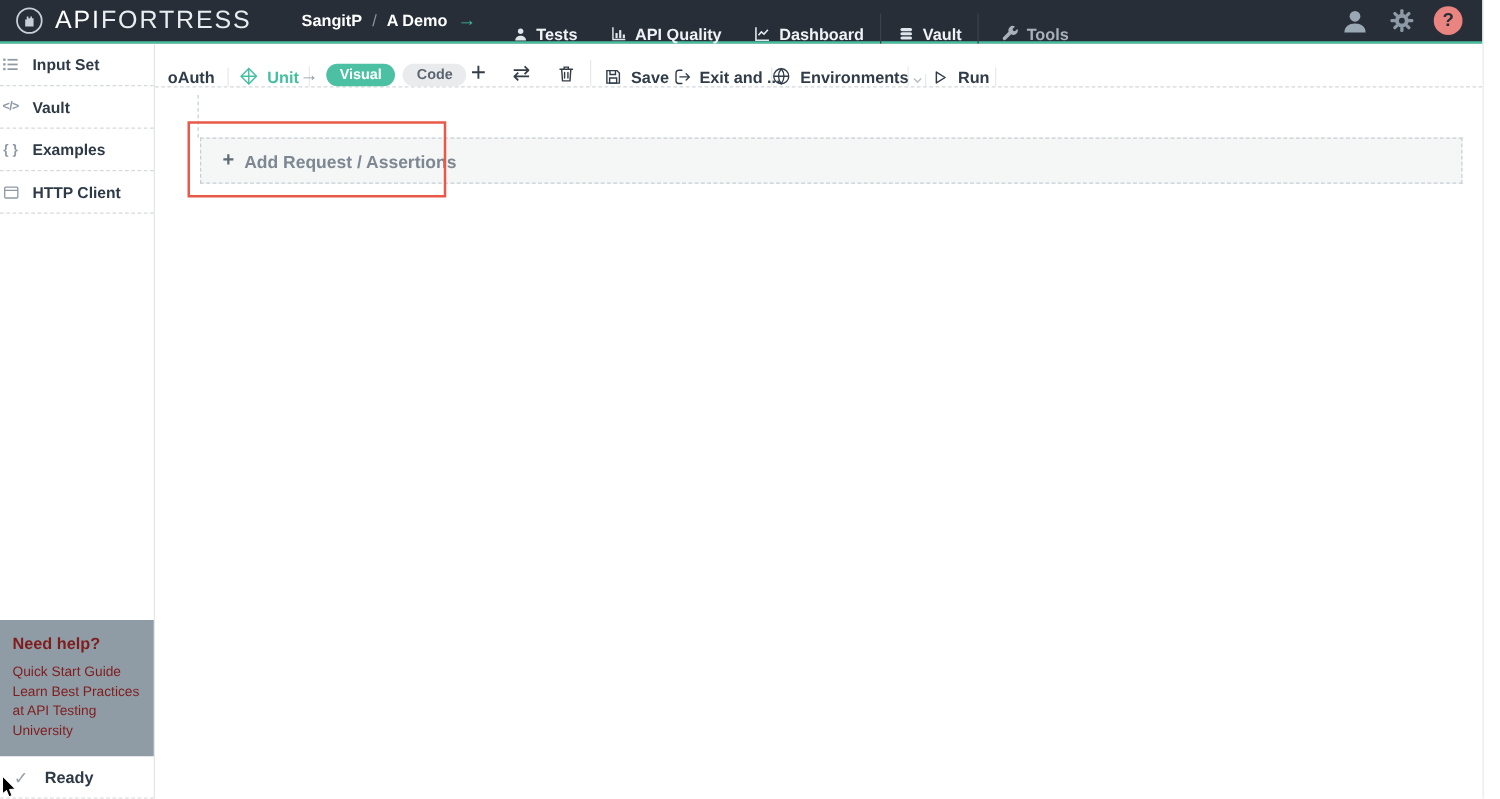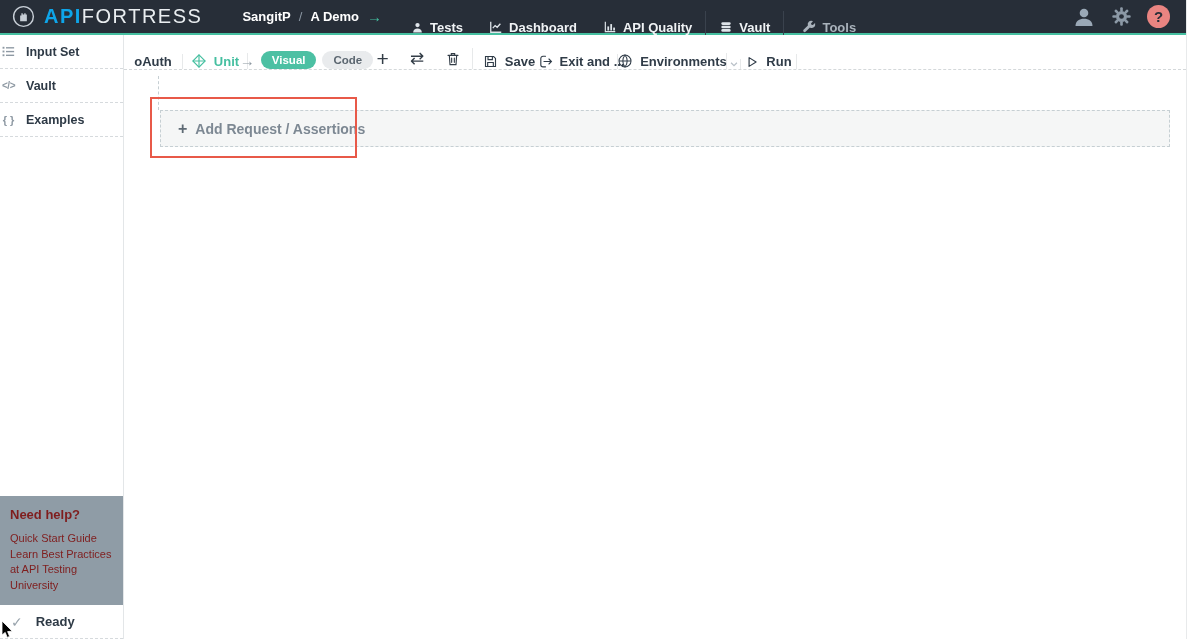--- a/index.html
+++ b/index.html
@@ -6,21 +6,21 @@
   html,body { width:1200px; height:639px; }
   body { font-family:"Liberation Sans",sans-serif; background:#fff; }
   .app { position:relative; width:1200px; height:639px; overflow:hidden; background:#fff; }
 
   
   .topbar { position:absolute; left:0; top:0; width:1186px; height:35px;
             background:#272e38; border-bottom:2px solid #45bfa0;
             display:flex; align-items:center; }
   .brand { display:flex; align-items:center; gap:9px; margin-left:12px; cursor:pointer; }
   .brand-text { font-size:20px; letter-spacing:1.5px; white-space:nowrap; }
-  .brand-primary { color:#0ea5e9; font-weight:700; }
+  .brand-primary { color:#ffffff; font-weight:400; }
   .brand-secondary { color:#e9edf0; font-weight:400; }
   .breadcrumb { display:flex; align-items:center; gap:8px; margin-left:40px;
                 font-size:13px; font-weight:700; color:#fff; white-space:nowrap; }
   .crumb-sep { color:#8b97a3; font-weight:400; }
   .crumb-arrow { color:#45bfa0; font-size:15px; }
   .topnav { display:flex; align-items:center; height:100%; margin-left:16px;margin-top:21px; }
   .navitem { display:flex; align-items:center; gap:6px; padding:0 13px; height:100%;
              font-size:13px; font-weight:700; color:#f0f3f5; cursor:pointer; white-space:nowrap; }
   .navitem.dim { color:#a9b2bb; }
   .navdiv { width:1px; height:100%; background:#3a424d; }
@@ -108,37 +108,37 @@
         <span class="nav-ico">
           <svg width="13" height="13" viewBox="0 0 24 24" fill="#dfe5ea">
             <circle cx="12" cy="7.5" r="4"></circle>
               <path d="M4 21c0-4.4 3.6-7 8-7s8 2.6 8 7z"></path>
           </svg>
         </span>
         <span>Tests</span>
       </div>
       <div class="navitem">
         <span class="nav-ico">
-          <svg width="14" height="14" viewBox="0 0 24 24" fill="none" stroke="#dfe5ea" stroke-width="2.2">
-            <path d="M3 3v18h18"></path>
-              <path d="M6.5 14l4-4.5 3.5 3 5.5-6"></path>
-          </svg>
-        </span>
-        <span>Dashboard</span>
-      </div>
-      <div class="navitem">
-        <span class="nav-ico">
           <svg width="14" height="14" viewBox="0 0 24 24" fill="#dfe5ea">
             <path d="M3 3v18h18v-2H5V3z"></path>
             <rect x="7.5" y="11" width="3" height="7"></rect>
               <rect x="12.5" y="7" width="3" height="11"></rect>
               <rect x="17.5" y="13" width="3" height="5"></rect>
           </svg>
         </span>
         <span>API Quality</span>
+      </div>
+      <div class="navitem">
+        <span class="nav-ico">
+          <svg width="14" height="14" viewBox="0 0 24 24" fill="none" stroke="#dfe5ea" stroke-width="2.2">
+            <path d="M3 3v18h18"></path>
+              <path d="M6.5 14l4-4.5 3.5 3 5.5-6"></path>
+          </svg>
+        </span>
+        <span>Dashboard</span>
       </div>
       <div class="navdiv"></div>
       <div class="navitem">
         <span class="nav-ico">
           <svg width="14" height="14" viewBox="0 0 24 24" fill="#dfe5ea">
             <rect x="4" y="4" width="16" height="4.4" rx="2.2"></rect>
             <rect x="4" y="9.8" width="16" height="4.4" rx="2.2"></rect>
             <rect x="4" y="15.6" width="16" height="4.4" rx="2.2"></rect>
           </svg>
         </span>
@@ -268,20 +268,29 @@
       <span>Input Set</span>
     </div>
     <div class="snav-item">
       <span class="s-ico">&lt;/&gt;</span>
       <span>Vault</span>
     </div>
     <div class="snav-item">
       <span class="s-ico" style="font-size:11px; letter-spacing:0;">{ }</span>
       <span>Examples</span>
     </div>
+    <div class="snav-item">
+      <span class="s-ico">
+        <svg width="14" height="14" viewBox="0 0 24 24" fill="none" stroke="#8e99a3" stroke-width="1.8">
+          <rect x="3" y="4.5" width="18" height="15" rx="1.5"></rect>
+            <path d="M3 9h18"></path>
+        </svg>
+      </span>
+      <span>HTTP Client</span>
+    </div>
 
     <div class="sidebar-bottom">
       <div class="helpbox">
         <div class="helpbox-title">Need help?</div>
         <div class="helpbox-link">Quick Start Guide</div>
         <div class="helpbox-link">Learn Best Practices at API Testing University</div>
       </div>
       <div class="ready-row">
         <span class="ready-check">✓</span>
         <span>Ready</span>

